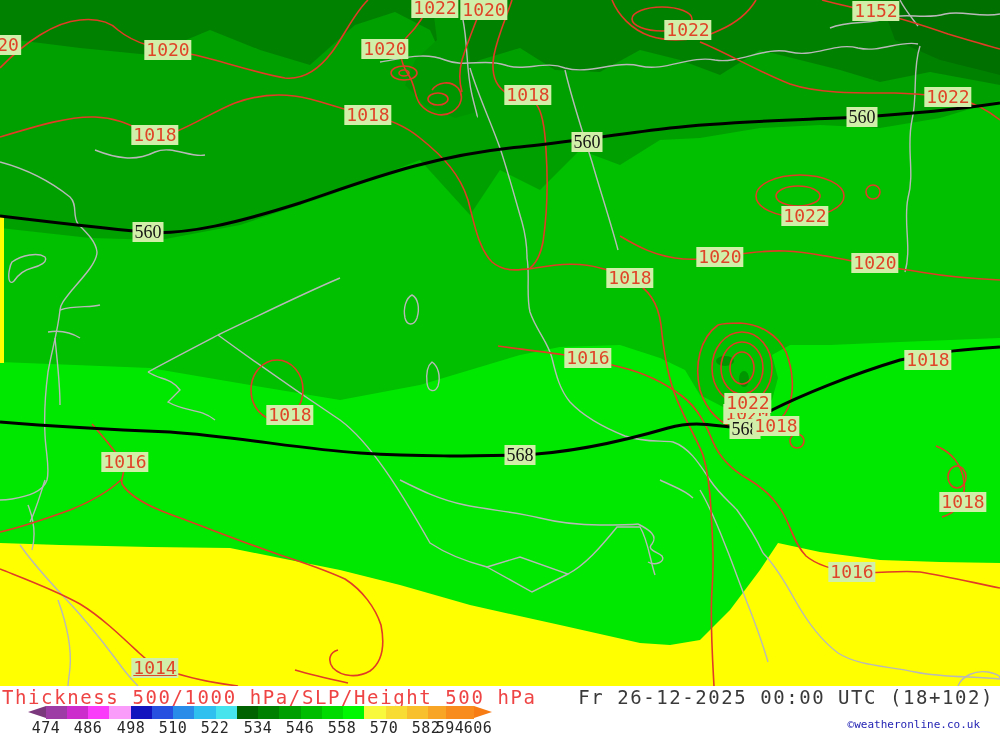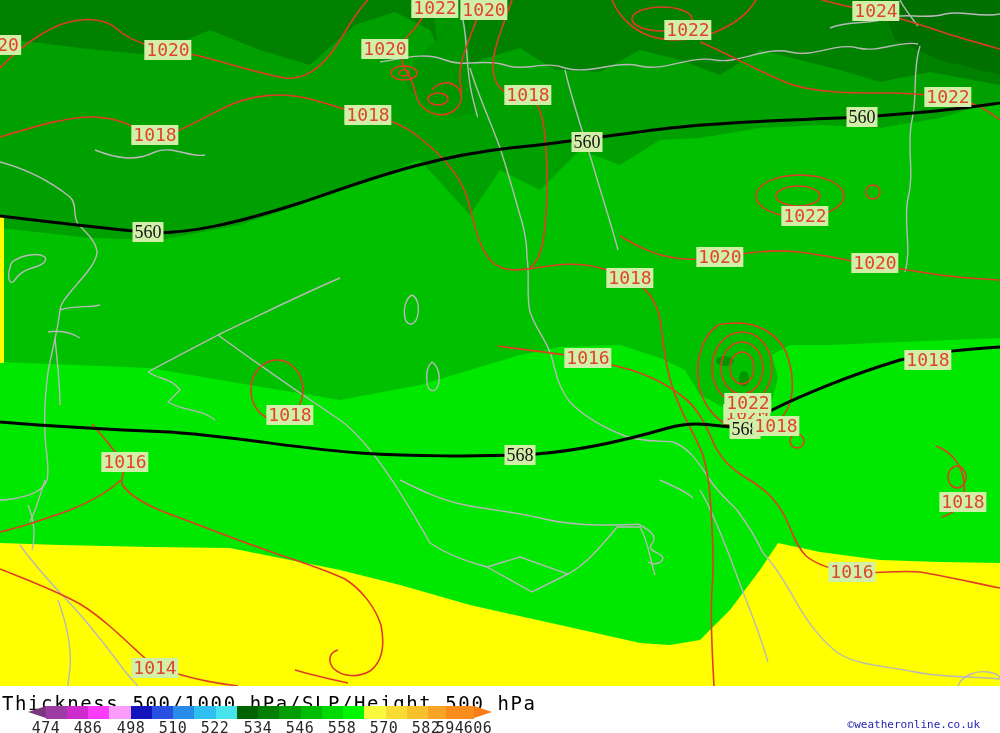--- a/index.html
+++ b/index.html
@@ -6,21 +6,21 @@
   .stage{position:relative;width:1000px;height:733px;overflow:hidden;background:#fff;
          font-family:"DejaVu Sans Mono",monospace;}
   .map{position:absolute;left:0;top:0;width:1000px;height:686px;overflow:hidden;background:#00c000;}
   .map svg{position:absolute;left:0;top:0;}
   .labels{position:absolute;left:0;top:0;width:1000px;height:686px;}
   .lbl{position:absolute;transform:translate(-50%,-50%);font-size:18px;line-height:20px;
        background:#d2efa9;padding:0 2px;white-space:nowrap;}
   .lbl.slp{color:#e04428;}
   .lbl.hgt{color:#141414;font-family:Liberation Serif, serif;}
   .footer{position:absolute;left:0;top:686px;width:1000px;height:47px;background:#ffffff;}
-  .prod{position:absolute;left:2px;top:6px;font-size:19px;letter-spacing:1.6px;color:#000000;white-space:nowrap;}
+  .prod{position:absolute;left:2px;top:0;font-size:19px;letter-spacing:1.6px;color:#ef4444;white-space:nowrap;}
   .dt{position:absolute;right:6px;top:0;font-size:19px;letter-spacing:1.55px;color:#3a3a3a;white-space:nowrap;}
   .cbar{position:absolute;left:0;top:0;width:1000px;height:47px;}
   .seg{position:absolute;top:20px;height:13px;}
   .tri{position:absolute;top:20px;width:0;height:0;border-top:6.5px solid transparent;border-bottom:6.5px solid transparent;}
   .tick{position:absolute;top:33px;transform:translateX(-50%);font-size:15px;letter-spacing:0.5px;color:#282828;white-space:nowrap;}
   .copy{position:absolute;right:20px;top:32px;font-size:11px;color:#2424b4;white-space:nowrap;}
 </style>
 </head>
 <body>
 
@@ -114,46 +114,47 @@
     <div class="labels">
         <div class="lbl slp" style="left: 8px; top: 45px;">20</div>
         <div class="lbl slp" style="left: 168px; top: 50px;">1020</div>
         <div class="lbl slp" style="left: 155px; top: 135px;">1018</div>
         <div class="lbl slp" style="left: 435px; top: 8px;">1022</div>
         <div class="lbl slp" style="left: 484px; top: 10px;">1020</div>
         <div class="lbl slp" style="left: 385px; top: 49px;">1020</div>
         <div class="lbl slp" style="left: 368px; top: 115px;">1018</div>
         <div class="lbl slp" style="left: 528px; top: 95px;">1018</div>
         <div class="lbl slp" style="left: 688px; top: 30px;">1022</div>
-        <div class="lbl slp" style="left: 876px; top: 11px;">1024</div>
+        <div class="lbl slp" style="left: 876px; top: 11px;">1152</div>
         <div class="lbl slp" style="left: 948px; top: 97px;">1022</div>
         <div class="lbl hgt" style="left: 587px; top: 142px;">560</div>
         <div class="lbl hgt" style="left: 862px; top: 117px;">560</div>
         <div class="lbl hgt" style="left: 148px; top: 232px;">560</div>
         <div class="lbl slp" style="left: 805px; top: 216px;">1022</div>
         <div class="lbl slp" style="left: 720px; top: 257px;">1020</div>
         <div class="lbl slp" style="left: 875px; top: 263px;">1020</div>
         <div class="lbl slp" style="left: 630px; top: 278px;">1018</div>
         <div class="lbl slp" style="left: 588px; top: 358px;">1016</div>
         <div class="lbl slp" style="left: 928px; top: 360px;">1018</div>
         <div class="lbl slp" style="left: 290px; top: 415px;">1018</div>
         <div class="lbl slp" style="left: 747px; top: 414px;">1020</div>
         <div class="lbl slp" style="left: 748px; top: 403px;">1022</div>
         <div class="lbl hgt" style="left: 745px; top: 429px;">568</div>
         <div class="lbl slp" style="left: 776px; top: 426px;">1018</div>
         <div class="lbl slp" style="left: 125px; top: 462px;">1016</div>
         <div class="lbl hgt" style="left: 520px; top: 455px;">568</div>
         <div class="lbl slp" style="left: 963px; top: 502px;">1018</div>
         <div class="lbl slp" style="left: 852px; top: 572px;">1016</div>
-        <div class="lbl slp" style="left: 155px; top: 668px;">1014</div>
+        <div class="lbl slp" style="left: 155px; top: 668px; text-decoration: underline;">1014</div>
       </div>
   </div>
 
   <div class="footer">
     <div class="prod">Thickness 500/1000 hPa/SLP/Height 500 hPa</div>
+    <div class="dt">Fr 26-12-2025 00:00 UTC (18+102)</div>
     <div class="cbar">
         <div class="tri" style="left: 28px; border-right: 18px solid rgb(124, 56, 124);"></div>
         <div class="seg" style="left: 46px; width: 21px; background: rgb(156, 60, 164);"></div>
         <div class="seg" style="left: 67px; width: 21px; background: rgb(204, 44, 204);"></div>
         <div class="seg" style="left: 88px; width: 21px; background: rgb(250, 60, 250);"></div>
         <div class="seg" style="left: 109px; width: 22px; background: rgb(250, 156, 250);"></div>
         <div class="seg" style="left: 131px; width: 21px; background: rgb(20, 20, 190);"></div>
         <div class="seg" style="left: 152px; width: 21px; background: rgb(40, 80, 224);"></div>
         <div class="seg" style="left: 173px; width: 21px; background: rgb(40, 140, 232);"></div>
         <div class="seg" style="left: 194px; width: 22px; background: rgb(48, 192, 240);"></div>

